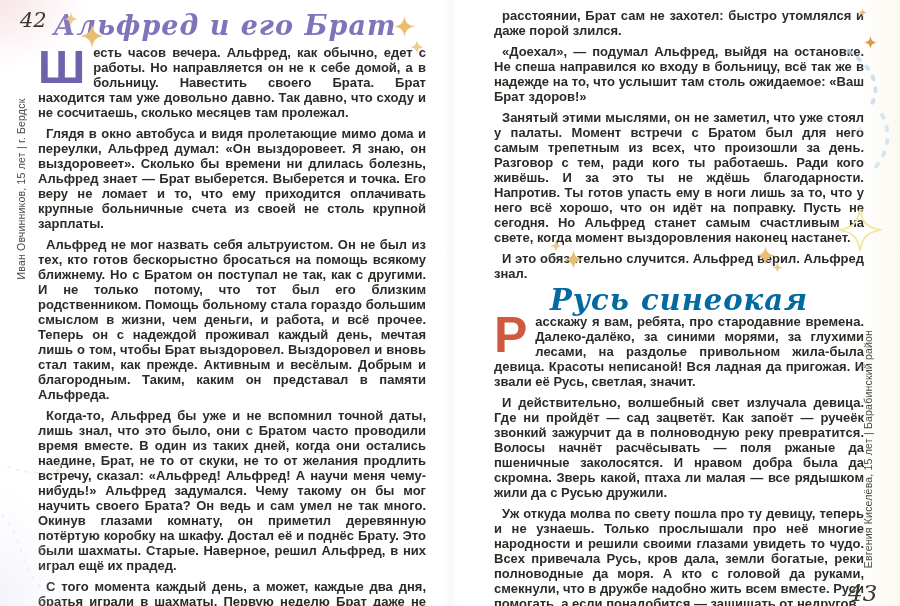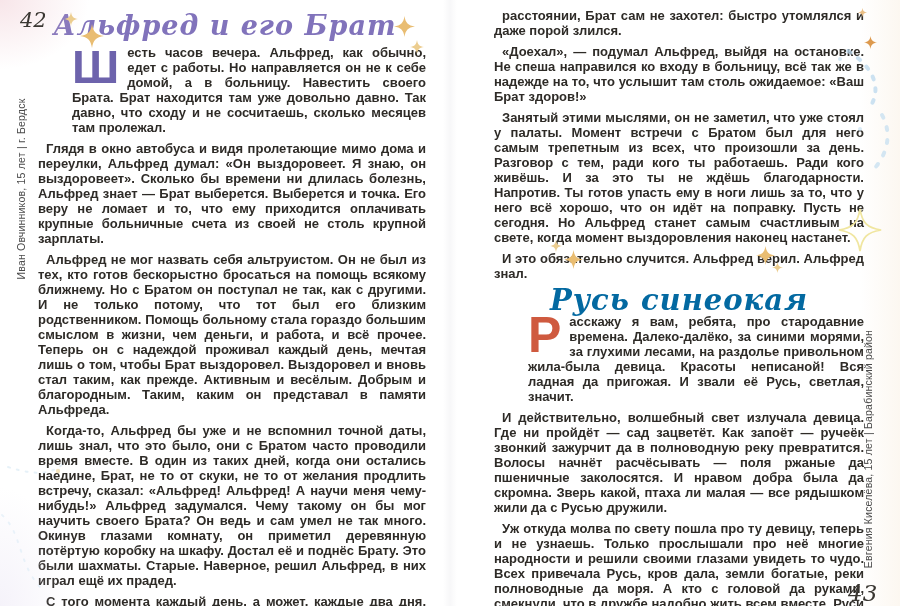--- a/index.html
+++ b/index.html
@@ -37,21 +37,21 @@
   .story-title { text-align:center; font-family:"DejaVu Serif", serif; font-style:italic;
     font-weight:bold; letter-spacing:1px; }
   .title-1 { margin:10px 0 4px 0; font-size:27px; color:#8173bb; }
   .title-2 { margin:12px 0 6px 0; font-size:29px; color:#0369a1;font-style:italic; }
 
   .col { text-align:justify; font-size:13px; line-height:15px; font-weight:bold;
     color:#2e2b27; -webkit-hyphens:auto; hyphens:auto; }
   .col-left  { margin:4px 24px 0 38px; width:388px; }
   .col-right { margin:8px 36px 0 44px; width:370px; }
   .col p { margin:0 0 6px 0; text-indent:8px; }
-  .col p.has-dropcap { text-indent:0;margin-left:34px; }
+  .col p.has-dropcap { text-indent:0; }
 
   .dropcap { float:left; font-weight:bold; font-family:"Liberation Sans", sans-serif;
     padding:1px 8px 0 0; }
   .dropcap-purple { color:#6d63ac; font-size:47px; line-height:41px; }
   .dropcap-red    { color:#cf5a3f; font-size:50px; line-height:41px; }
 
   .decor { position:absolute; pointer-events:none; }
 </style>
 </head>
 <body>

